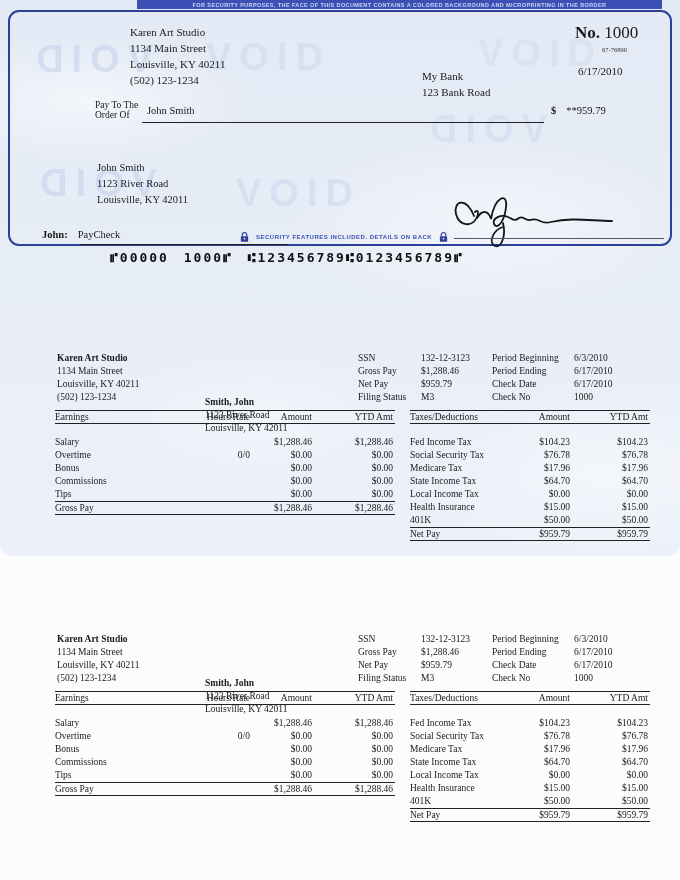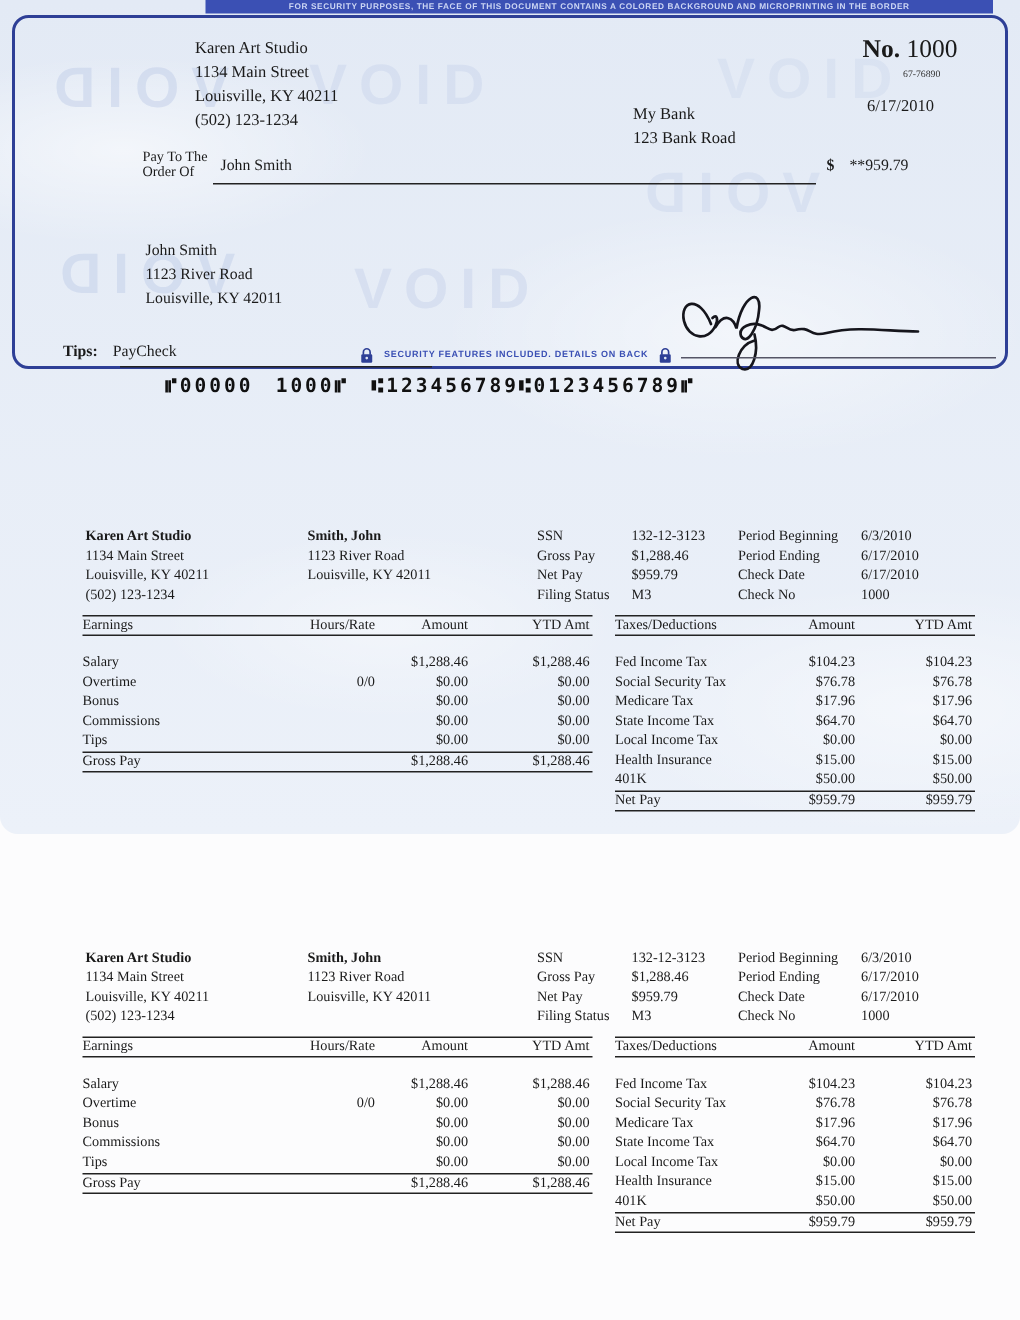--- a/index.html
+++ b/index.html
@@ -81,21 +81,21 @@
     position:absolute;left:110px;top:250px;
     font-family:"DejaVu Sans Mono","DejaVu Sans",monospace;
     font-size:13px;font-weight:bold;letter-spacing:2px;word-spacing:5px;color:#111;
   }
   
   .stub{position:absolute;left:50px;width:612px;font-size:9.5px;line-height:13px;}
   .stub1{top:348px;} .stub2{top:629px;}
   .stub-head{position:relative;height:62px;}
   .stub-head .col{position:absolute;top:4px;}
   .company-col{left:7px;}
-  .employee-col{left:155px;}
+  .employee-col{left:155px;margin-top:44px;}
   .info-col1{left:308px;}
   .info-col2{left:442px;}
   .b{font-weight:bold;}
   .irow{display:flex;}
   .info-col1 .ilabel{width:63px;}
   .info-col2 .ilabel{width:82px;}
   .tables{position:relative;}
   .table{position:absolute;top:0;}
   .table .tr{display:grid;height:13px;align-items:center;}
   .earnings{left:5px;width:340px;}
@@ -165,21 +165,21 @@
     <svg class="signature" viewBox="0 0 185 62">
       <g fill="none" stroke="#15151c" stroke-width="1.8" stroke-linecap="round">
         <path d="M24,26 C16,6 3,11 6,24 C9,36 22,38 27,27 C29,23 28,19 25,22"></path>
         <path d="M27,28 C33,18 39,22 41,29 C45,6 58,2 56,17 C55,29 48,41 44,34 C42,28 51,24 58,27 C63,29 64,32 69,28 C73,25 75,31 80,30 C91,27 89,35 101,32 C122,27 142,31 162,31"></path>
         <path d="M53,33 C56,45 52,58 45,56 C38,53 43,40 53,37"></path>
       </g>
     </svg>
     <div class="sig-line"></div>
 
     <div class="memo-row">
-      <span class="ml">Tips:</span><span>PayCheck</span>
+      <span class="ml">John:</span><span>PayCheck</span>
     </div>
     <div class="memo-underline"></div>
 
     <div class="security-row">
       <svg class="lock-icon" viewBox="0 0 16 20">
         <path d="M4,9 V6 a4,4 0 0 1 8,0 V9" fill="none" stroke="#2e3f96" stroke-width="2"></path>
         <rect x="1.5" y="8.5" width="13" height="10" rx="1.5" fill="#2e3f96"></rect>
         <circle cx="8" cy="13" r="1.6" fill="#dfe6f5"></circle>
       </svg>
       <span>SECURITY FEATURES INCLUDED. DETAILS ON BACK</span>

